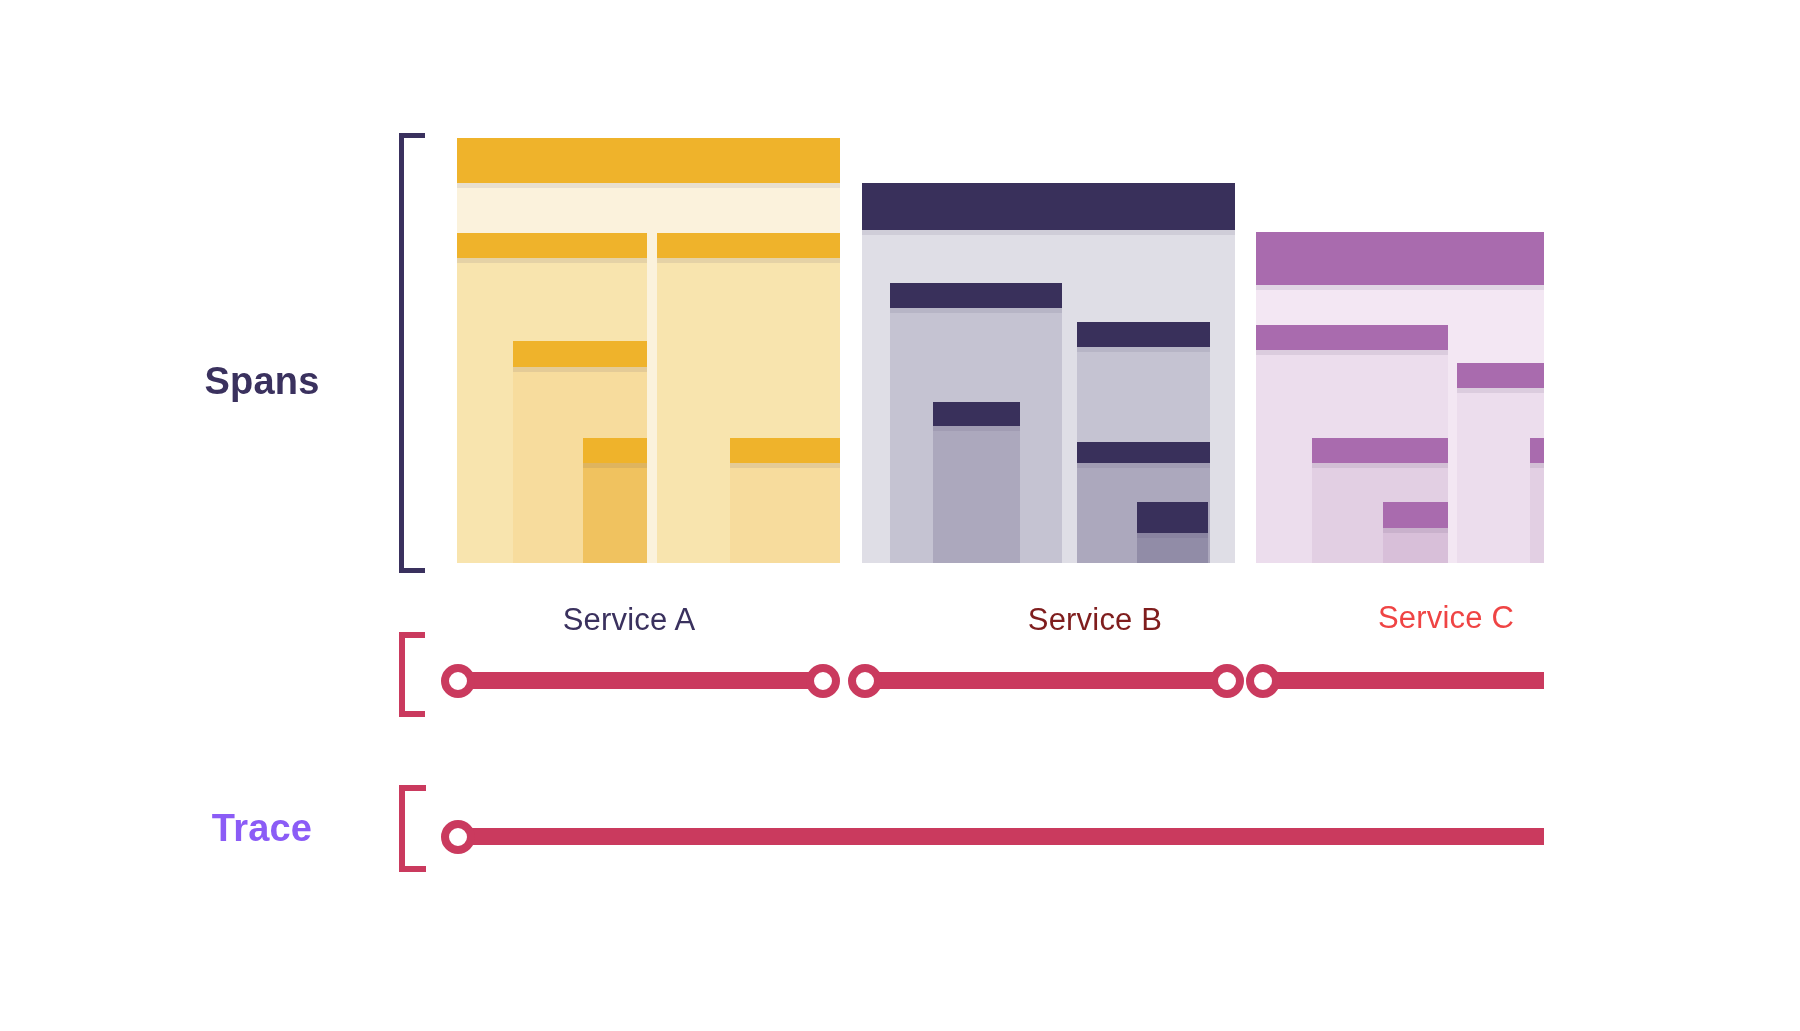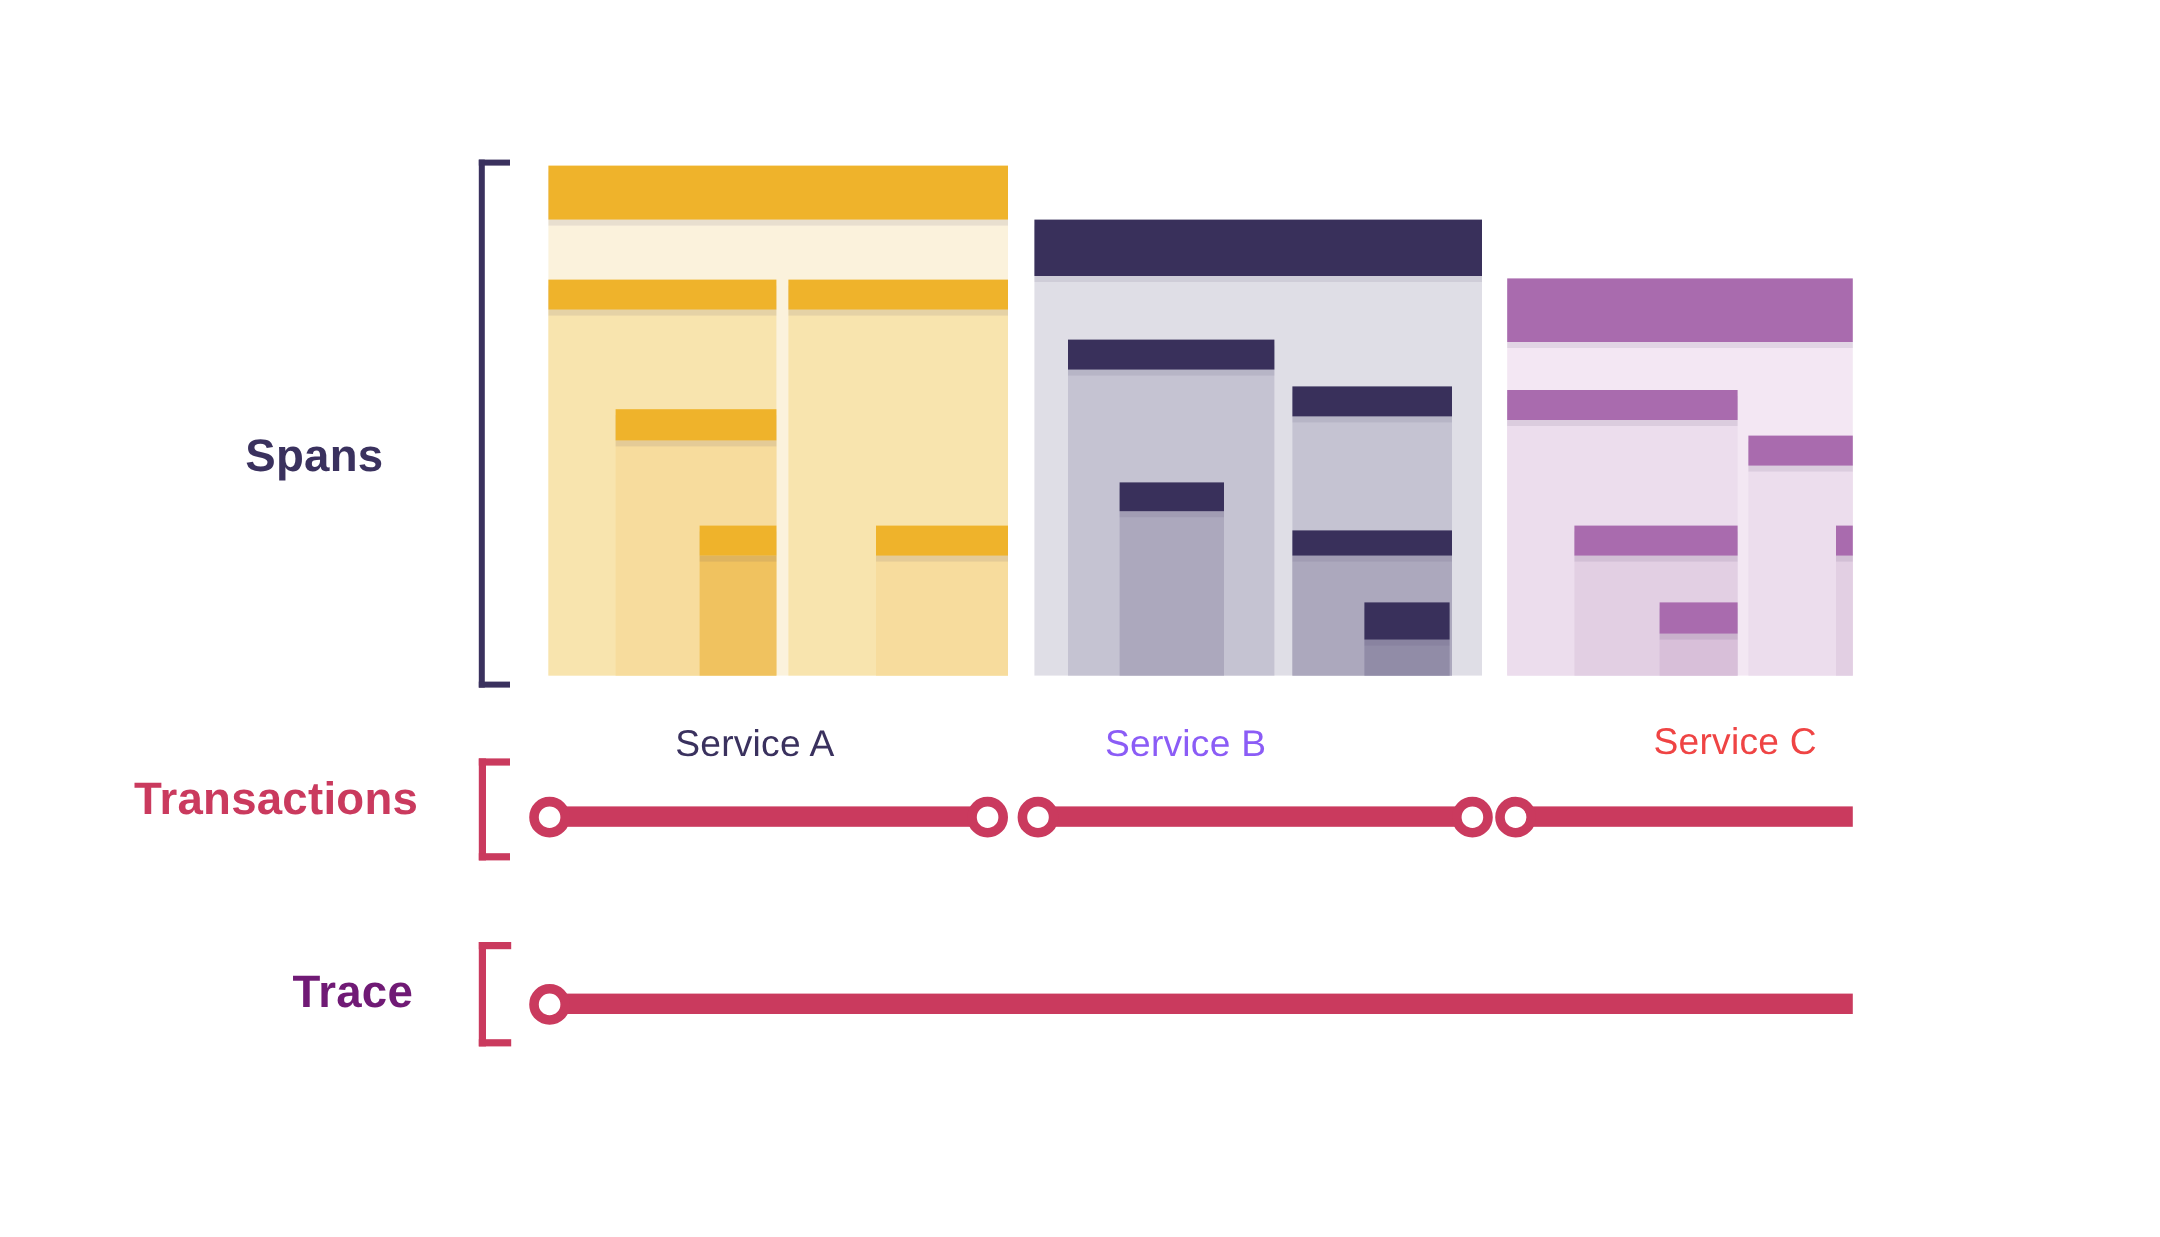--- a/index.html
+++ b/index.html
@@ -22,27 +22,26 @@
   .hdr{box-shadow:0 5px 0 rgba(70,55,100,0.10);}
   .endpoint{border-radius:50%;box-sizing:border-box;background:#ffffff;}
 </style>
 </head>
 <body>
 
 <div id="stage">
 
   <div class="side-label spans-label" style="color: rgb(58, 49, 94);">Spans</div>
 
-  <div class="side-label transactions-label" style="color: rgb(202, 58, 94);">Transactions</div>
 
-  <div class="side-label trace-label" style="color: #701a75; margin-left: 32px;">Trace</div>
+  <div class="side-label trace-label" style="color: #8b5cf6;">Trace</div>
 
   <div class="svc-label" style="left: 629px; top: 620px; color: rgb(58, 49, 94);">Service A</div>
 
-  <div class="svc-label" style="left: 988px; top: 620px; color: #8b5cf6;">Service B</div>
+  <div class="svc-label" style="left: 1095px; top: 620px; color: #7f1d1d;">Service B</div>
 
   <div class="svc-label" style="left: 1446px; top: 618px; color: #ef4444;">Service C</div>
 
 <div class="abs" style="left: 399px; top: 133px; width: 5px; height: 440px; background: rgb(58, 49, 94);"></div>
     <div class="abs" style="left: 399px; top: 133px; width: 26px; height: 5px; background: rgb(58, 49, 94);"></div>
     <div class="abs" style="left: 399px; top: 568px; width: 26px; height: 5px; background: rgb(58, 49, 94);"></div>
     <div class="abs" style="left: 399px; top: 632px; width: 6px; height: 85px; background: rgb(202, 58, 94);"></div>
     <div class="abs" style="left: 399px; top: 632px; width: 26px; height: 6px; background: rgb(202, 58, 94);"></div>
     <div class="abs" style="left: 399px; top: 711px; width: 26px; height: 6px; background: rgb(202, 58, 94);"></div>
     <div class="abs" style="left: 399px; top: 785px; width: 6px; height: 87px; background: rgb(202, 58, 94);"></div>

